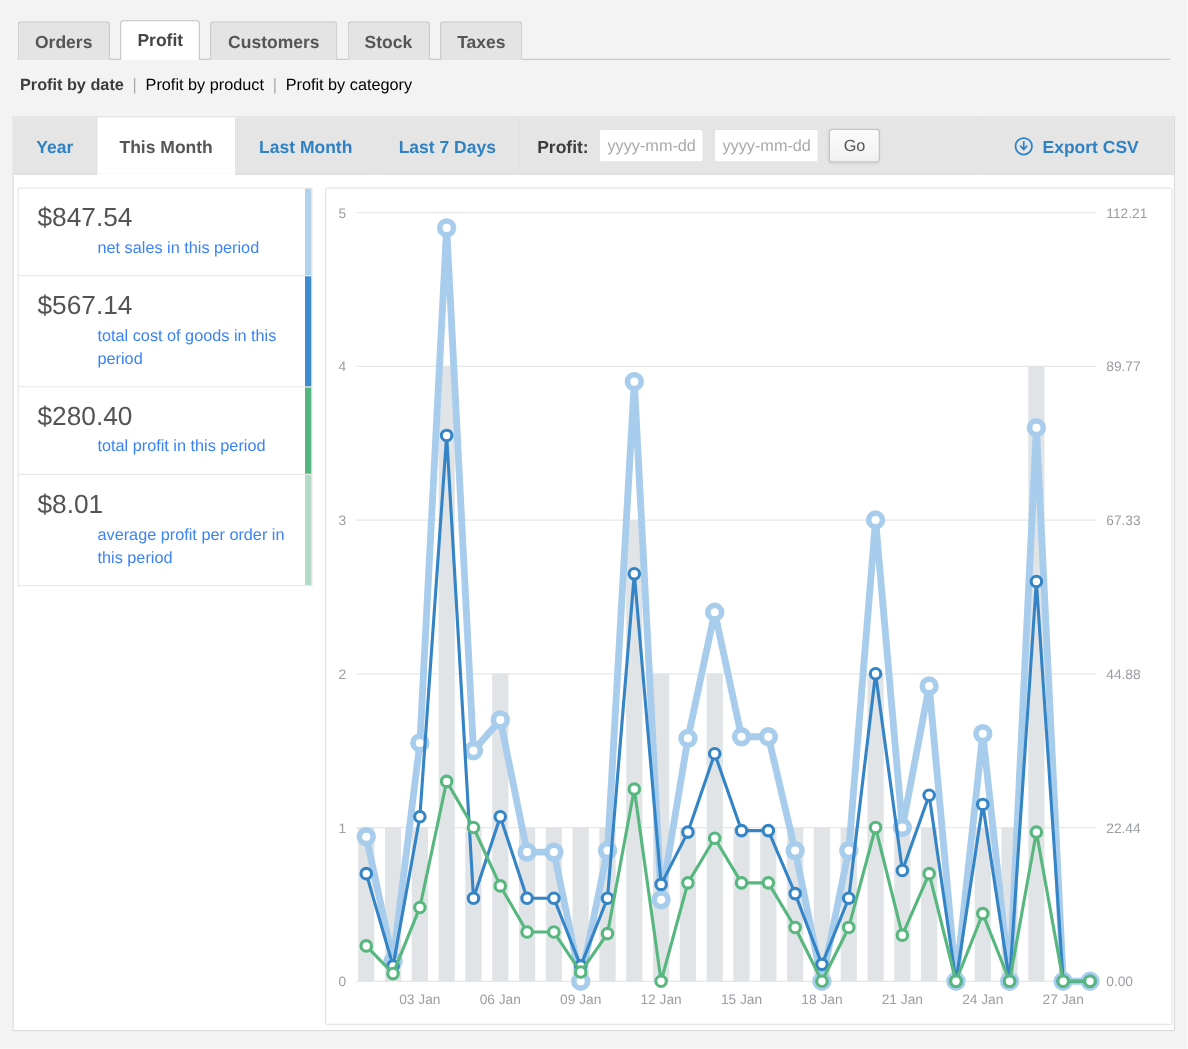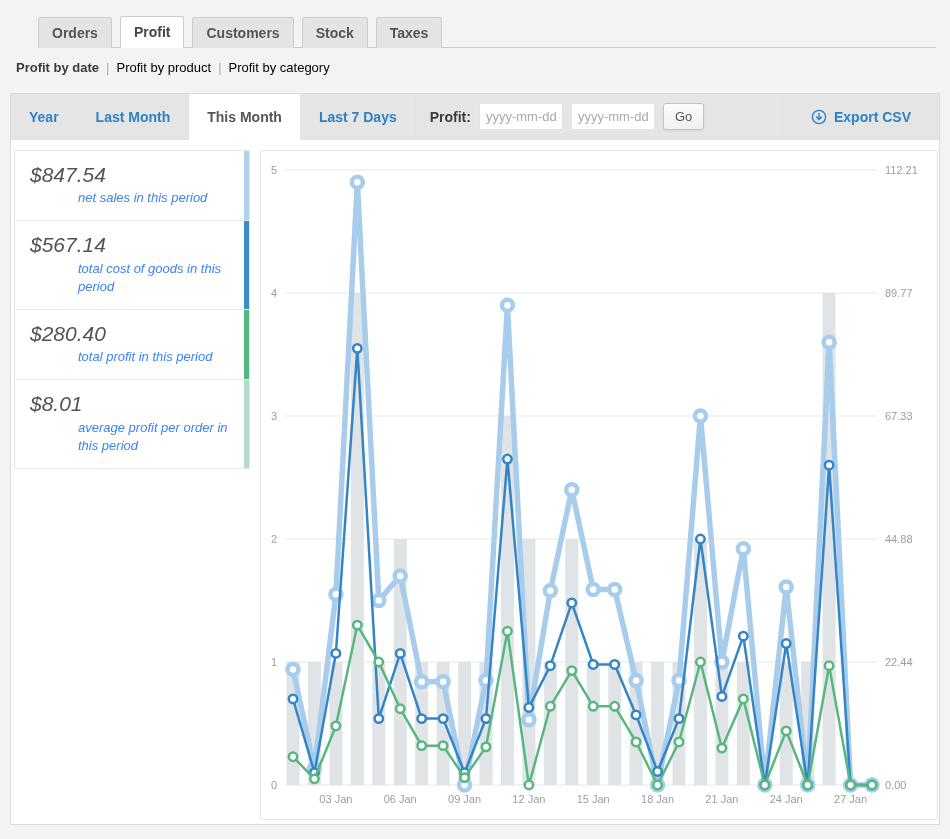--- a/index.html
+++ b/index.html
@@ -6,21 +6,21 @@
   body{
     width:950px;height:839px;position:relative;overflow:hidden;
     background:#f3f3f4;
     font-family:"Liberation Sans","DejaVu Sans",sans-serif;
     -webkit-font-smoothing:antialiased;
   }
   
   .nav-tabs{
     position:absolute;top:14px;left:14px;right:14px;height:33px;
     border-bottom:1px solid #ccc;
-    display:flex;align-items:flex-end;margin-left:24px;
+    display:flex;align-items:flex-end;
   }
   .nav-tab{
     display:inline-block;margin-right:8px;padding:8px 13px;
     background:#e4e4e4;border:1px solid #ccc;border-bottom:none;
     border-radius:3px 3px 0 0;
     font-size:14px;font-weight:700;color:#555;text-decoration:none;cursor:pointer;
     position:relative;top:1px;line-height:1;
   }
   .nav-tab.active{background:#fff;color:#464646;padding-bottom:9px;top:1px;}
   
@@ -64,21 +64,21 @@
   }
   .export-csv{
     margin-left:auto;display:flex;align-items:center;gap:7px;
     border-left:1px solid #e2e2e2;padding:0 28px;
     color:#2e82c4;font-weight:700;cursor:pointer;
   }
   
   .stats{position:absolute;top:150px;left:14px;width:236px;}
   .stat{
     position:relative;background:#fff;border:1px solid #e8e8e8;border-top:none;
-    padding:11px 20px 13px 15px;box-sizing:border-box;font-style:italic;
+    padding:11px 20px 13px 15px;box-sizing:border-box;
   }
   .stat:first-child{border-top:1px solid #e8e8e8;}
   .stat .strip{position:absolute;top:0;right:0;bottom:0;width:5px;}
   .stat .value{font-size:21px;color:#545454;line-height:1.2;}
   .stat .label{font-size:13px;color:#3b82f6;line-height:1.4;margin-top:2px;margin-left:48px;}
   
   .chart-panel{
     position:absolute;top:150px;left:260px;width:678px;height:670px;
     background:#fff;border:1px solid #e5e5e5;border-radius:2px;box-sizing:border-box;
   }
@@ -94,22 +94,22 @@
     <a class="nav-tab">Stock</a>
     <a class="nav-tab">Taxes</a>
   </div>
 
 <div class="subnav"><span class="current">Profit by date</span><span class="sep">|</span><a class="">Profit by product</a><span class="sep">|</span><a class="">Profit by category</a></div>
 
 <div class="panel">
   <div class="rangebar">
     <div style="display:flex;align-items:stretch;" id="range-tabs">
         <div class="range-tab">Year</div>
+        <div class="range-tab active">This Month</div>
         <div class="range-tab">Last Month</div>
-        <div class="range-tab active">This Month</div>
         <div class="range-tab">Last 7 Days</div>
       </div>
     <div class="custom-section">
       <span class="custom-label">Profit:</span>
       <input class="date-input" type="text" placeholder="yyyy-mm-dd" style="">
       <input class="date-input" type="text" placeholder="yyyy-mm-dd" style="">
       <button class="go-btn">Go</button>
     </div>
     <div class="export-csv">
       <span style="display:flex;">

